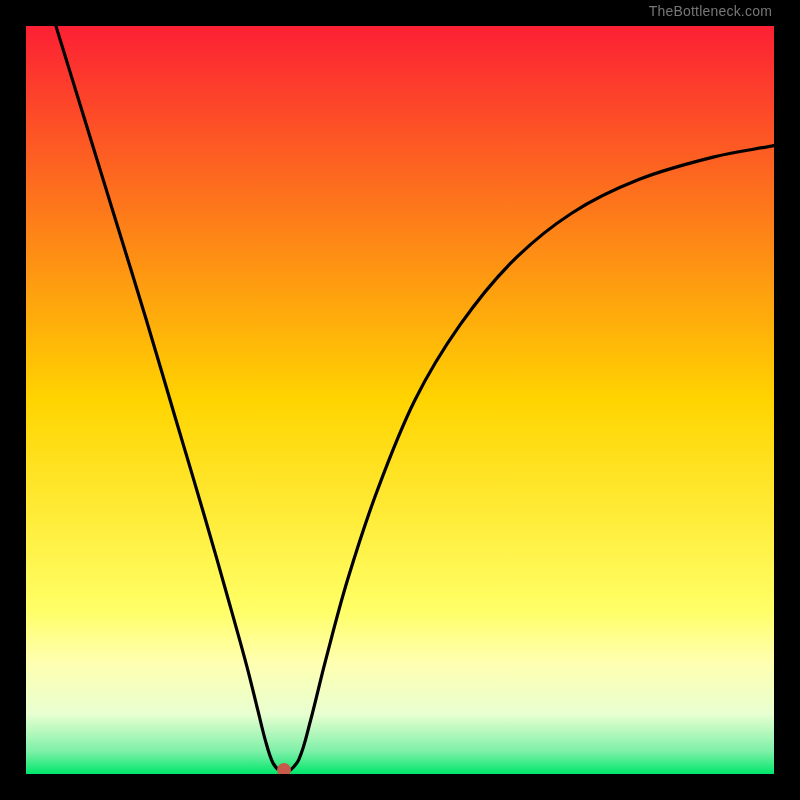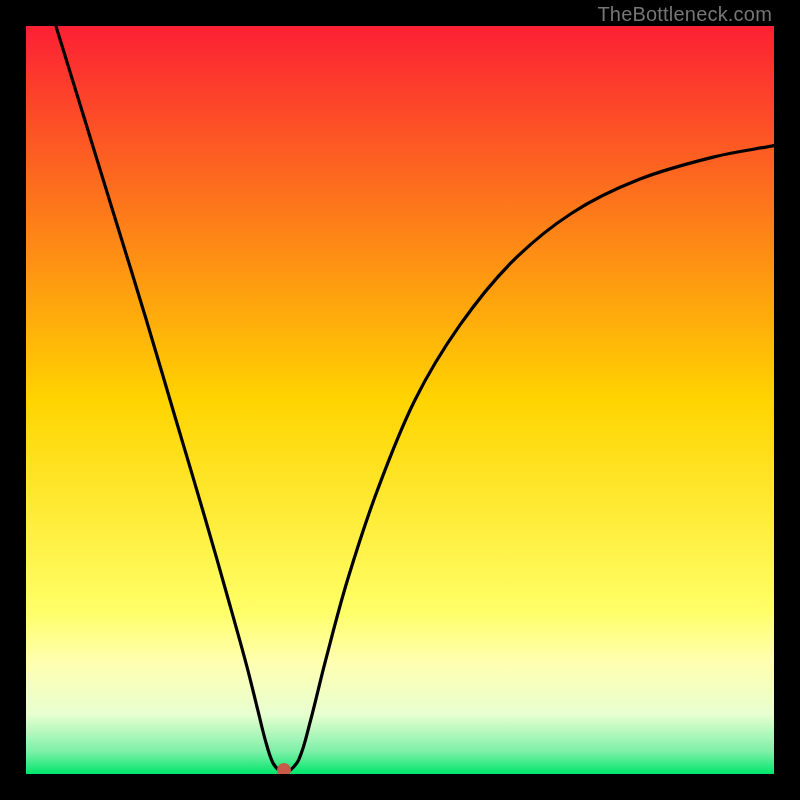--- a/index.html
+++ b/index.html
@@ -25,21 +25,21 @@
     left: 0;
     top: 0;
     width: 748px;
     height: 748px;
   }
   .watermark {
     position: absolute;
     top: 3px;
     right: 28px;
     color: #767676;
-    font-size: 20px;
+    font-size: 14px;
     font-weight: 500;
     letter-spacing: 0.2px;
     user-select: none;
   }
   .marker {
     position: absolute;
     width: 14px;
     height: 14px;
     border-radius: 50%;
     background: #c85a4a;

